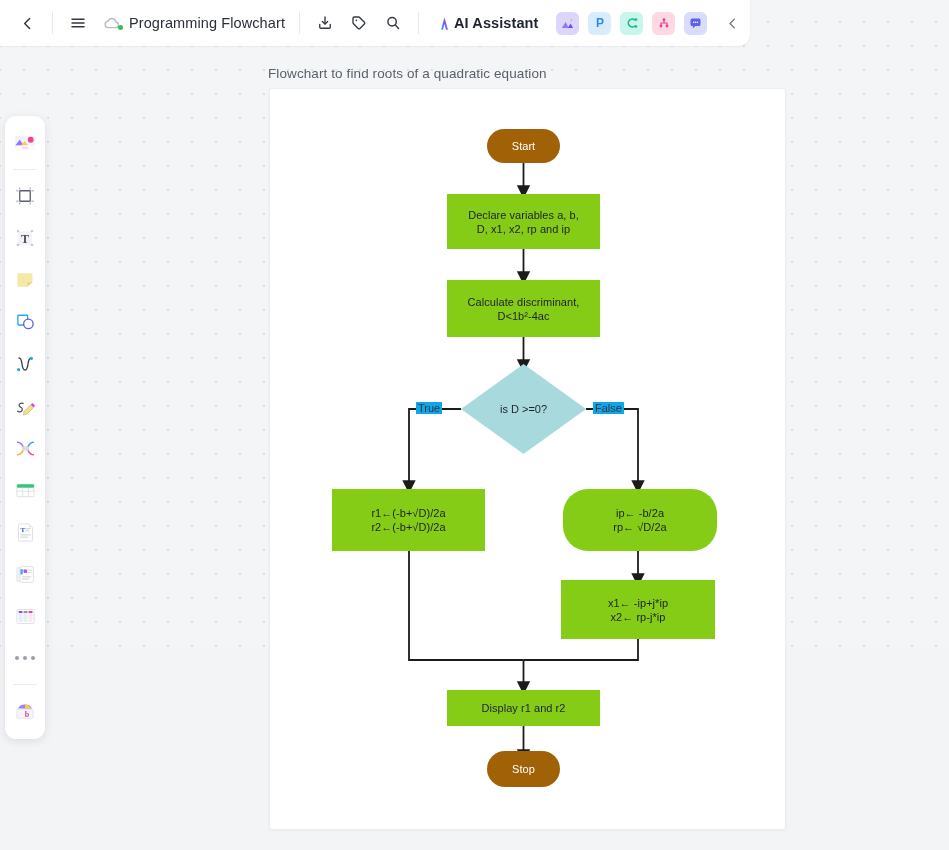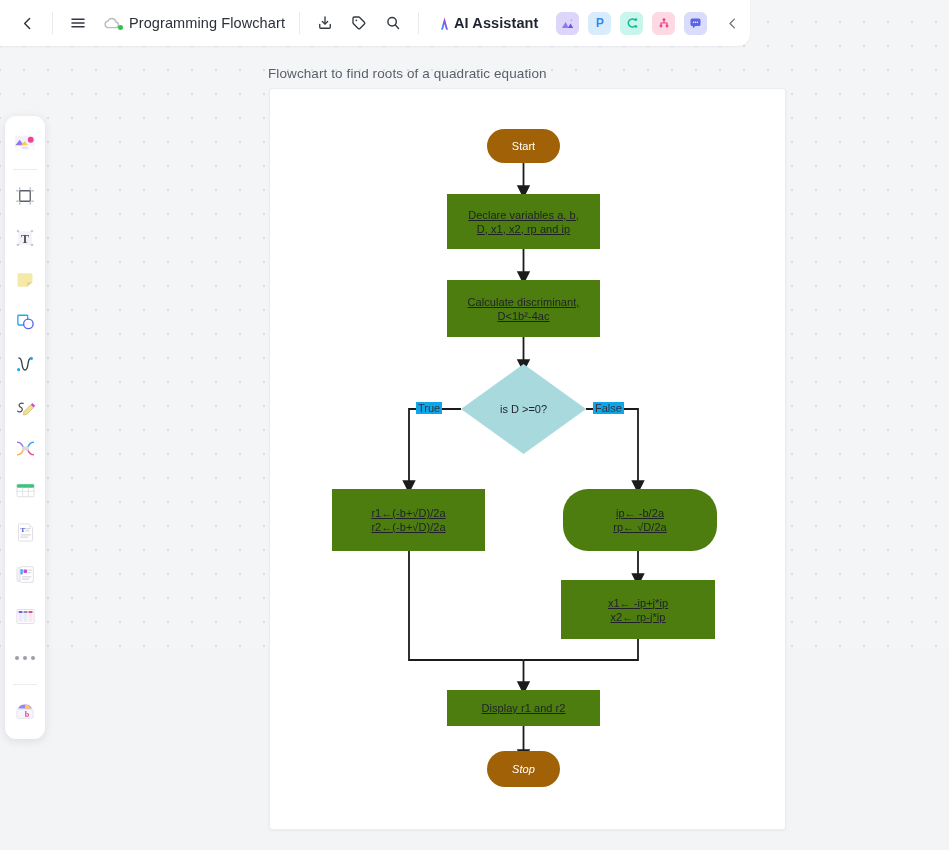--- a/index.html
+++ b/index.html
@@ -98,21 +98,21 @@
     text-align: center;
     font-size: 11px;
     line-height: 14px;
     color: #1e2228;
     white-space: pre-line;
     letter-spacing: .05px;
   }
   .n-term {
     background: #a16207; color: #ffffff; border-radius: 22px;
   }
-  .n-proc { background: #4d7c0f; text-decoration: underline; }
+  .n-proc { background: #84cc16; }
   .diamond-label {
     position: absolute; display:flex; align-items:center; justify-content:center;
     font-size: 11px; color: #1e2228; white-space: nowrap;
   }
   svg.edges { position: absolute; inset: 0; width: 517px; height: 742px; overflow: visible; }
   .edge-lbl {
     position: absolute; font-size: 11px; color: #30353d; background: #0ea5e9;
     padding: 0 2px; white-space: nowrap;
   }
 </style>
@@ -433,18 +433,18 @@
 r2←(-b+√D)/2a</div>
 
       <div class="node n-proc" style="left:293px; top:400px; width:154px; height:62px;border-radius:25px;">ip← -b/2a
 rp← √D/2a</div>
 
       <div class="node n-proc" style="left:291px; top:491px; width:154px; height:59px;">x1← -ip+j*ip
 x2← rp-j*ip</div>
 
       <div class="node n-proc" style="left:177px; top:601px; width:153px; height:36px;">Display r1 and r2</div>
 
-      <div class="node n-term" style="left:217px; top:662px; width:73px; height:36px;font-style:italic;">Stop</div>
+      <div class="node n-term" style="left:217px; top:662px; width:73px; height:36px;">Stop</div>
 
     </div>
   </div>
 
 </div>
 
 </body></html>

